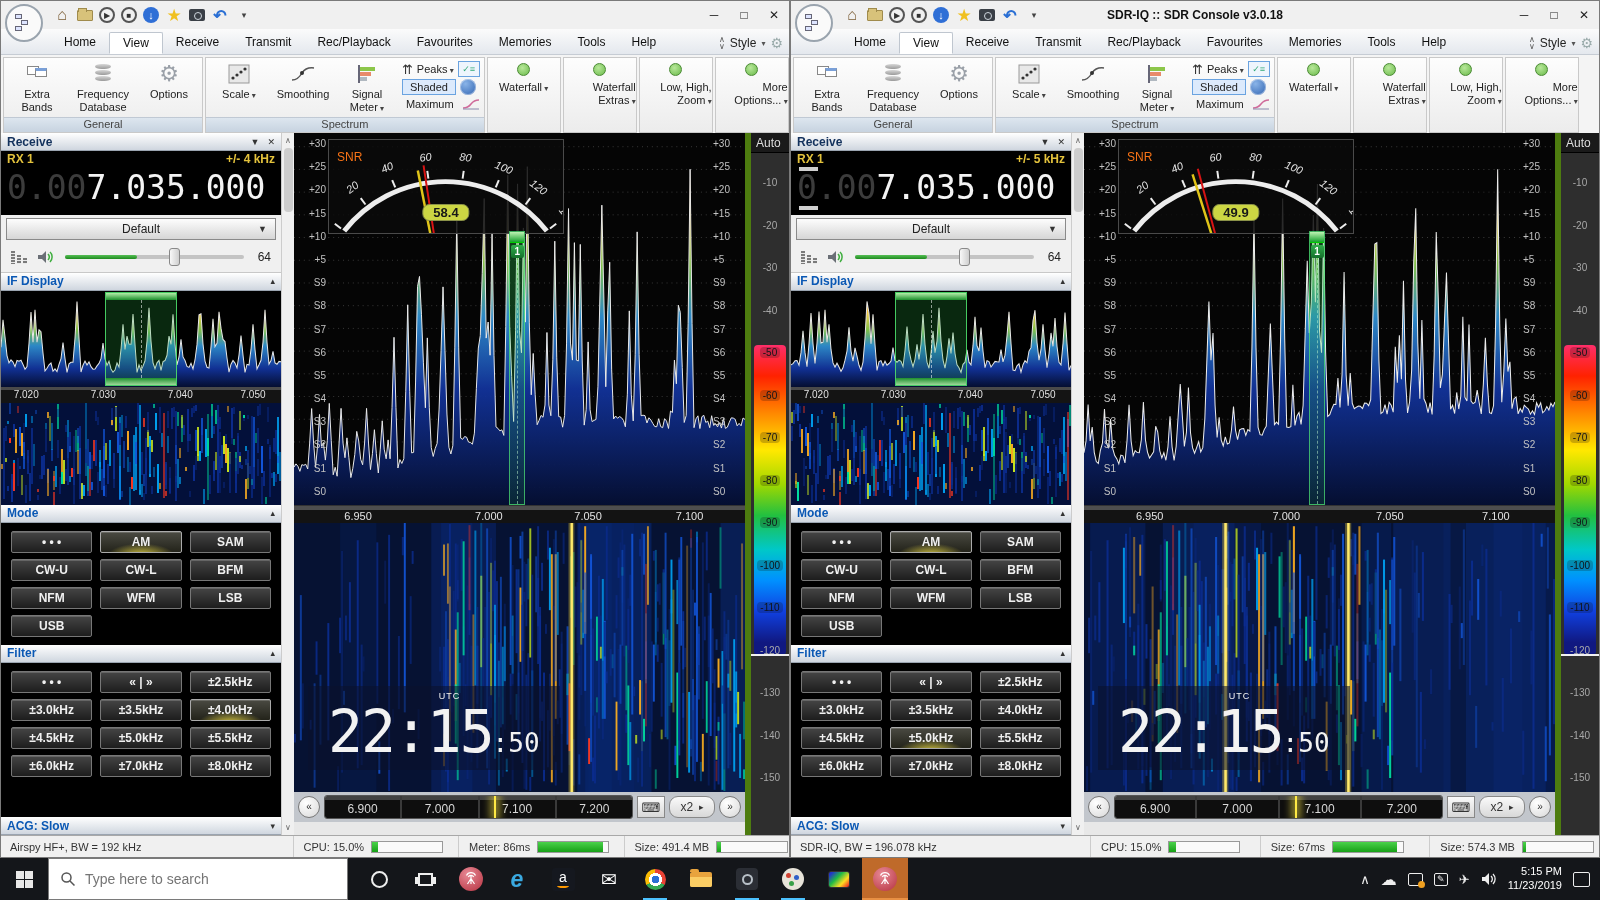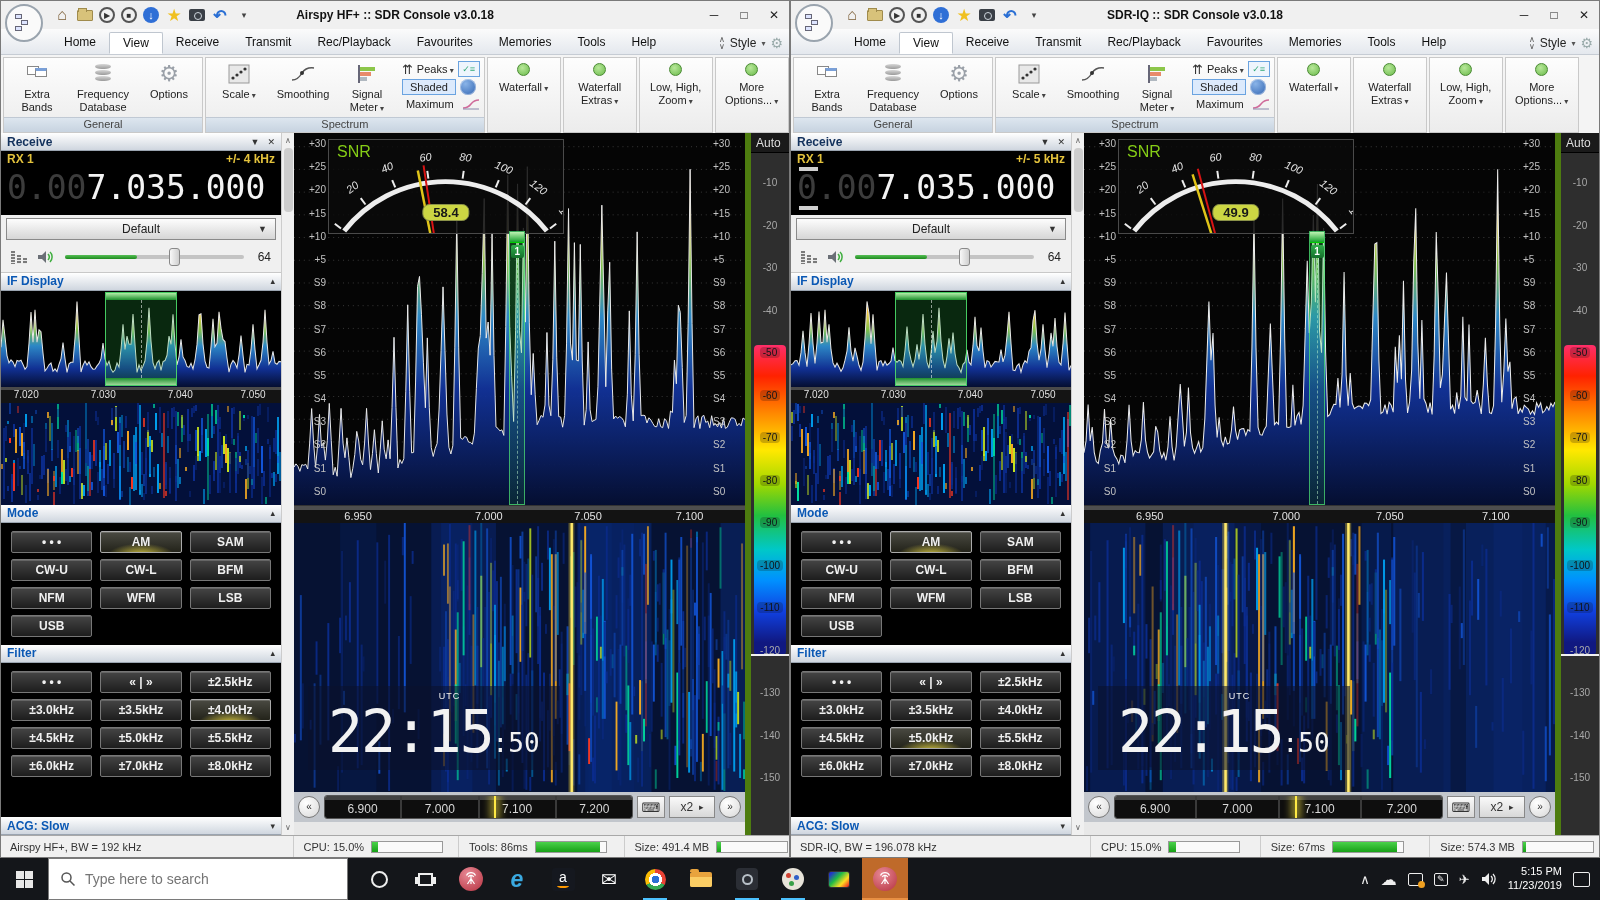--- a/index.html
+++ b/index.html
@@ -63,21 +63,21 @@
   .spec-stack{display:flex;flex-direction:column;gap:2px;margin-left:4px;font-size:11px;color:#222;}
   .spec-row{display:flex;align-items:center;gap:4px;}
   .ic-peaks{font-size:13px;color:#333;}
   .btn-shaded{border:1px solid #6aa3e0;background:#dceafc;padding:1px 7px;}
   .btn-max{padding:1px 4px;}
   .ic-checklist{width:22px;height:16px;border:1px solid #6aa3e0;background:#eef5fd;display:flex;align-items:center;justify-content:center;font-size:9px;color:#3a7;}
   .ic-globe{width:16px;height:16px;border-radius:50%;background:radial-gradient(circle at 35% 30%,#8ab4e8,#2f62b0);
     box-shadow:inset 0 0 0 1px rgba(255,255,255,.4);}
   .ic-curve{width:18px;height:12px;}
   .rib-solo{border:1px solid #c9c9c9;background:linear-gradient(#fdfdfd,#ececec);width:74px;
-    display:flex;flex-direction:column;align-items:center;justify-content:flex-start;padding-top:5px;font-size:11px;color:#222;text-align:center;line-height:1.15;}
+    display:flex;flex-direction:column;align-items:center;justify-content:flex-start;padding-top:5px;font-size:11px;color:#222;text-align:right;line-height:1.15;}
   .rib-solo .ic-green-dot{margin-bottom:5px;}
   .wf-groups{display:flex;gap:2px;}
 
   
   .body{flex:1;display:flex;background:#e8e8e8;min-height:0;}
   .sidebar{width:280px;background:#000;display:flex;flex-direction:column;overflow:hidden;flex:none;}
   .panel-hdr{height:18px;flex:none;display:flex;align-items:center;justify-content:space-between;padding:0 6px;
     background:linear-gradient(#ffffff,#cfd6df);border-bottom:1px solid #9aa4b0;font-size:12px;font-weight:bold;color:#13315c;}
   .panel-hdr.blue{color:#0a58b4;}
   .hdr-icons{display:flex;gap:8px;font-size:9px;color:#333;font-weight:normal;}
@@ -131,21 +131,21 @@
   .display{flex:1;display:flex;flex-direction:column;background:#e8e8e8;min-width:0;}
   .spec-plot{height:372px;position:relative;background:#050505;flex:none;overflow:hidden;}
   .spec-plot>svg{position:absolute;inset:0;width:100%;height:100%;}
   .yaxis{position:absolute;top:5px;bottom:8px;width:27px;display:flex;flex-direction:column;
     justify-content:space-between;font-size:10px;color:#c2c2c2;pointer-events:none;}
   .yaxis.left{left:5px;text-align:right;}
   .yaxis.right{right:5px;text-align:left;}
   .meter{position:absolute;left:34px;top:6px;width:236px;height:95px;background:rgba(10,10,10,.86);
     border:1px solid #4a4a4a;}
   .meter svg{position:absolute;inset:0;width:100%;height:100%;overflow:hidden;}
-  .snr-lbl{position:absolute;top:3px;left:8px;font-size:16px;color:#84cc16;}
+  .snr-lbl{position:absolute;top:10px;left:8px;font-size:12px;color:#f97316;}
   .snr-val{position:absolute;top:64px;left:50%;transform:translateX(-50%);background:#ccd643;
     border:1px solid #8a9148;border-radius:7px;padding:0 10px;font-size:13px;font-weight:bold;color:#181818;}
   .marker{position:absolute;left:calc(49.5% - 8px);width:16px;top:98px;bottom:0;
     background:linear-gradient(180deg,rgba(40,200,80,.32),rgba(40,200,80,.12));
     border:1px solid rgba(80,230,120,.7);}
   .marker::after{content:"";position:absolute;left:50%;top:28px;bottom:0;border-left:1px dashed rgba(200,255,210,.5);}
   .marker .cap{height:11px;background:linear-gradient(#bdf2b2,#17a02f);border-bottom:1px solid #0c0;}
   .marker .badge{width:13px;height:13px;margin:2px auto 0;background:linear-gradient(#2fae4a,#15702c);
     color:#fff;font-size:10px;font-weight:bold;line-height:13px;text-align:center;border-radius:2px;}
   .spec-ruler{height:18px;flex:none;background:linear-gradient(#4e4e4e 0 4px,#131313 4px);position:relative;border-top:1px solid #333;}
@@ -165,21 +165,21 @@
   .nav-strip{flex:1;height:24px;position:relative;border-radius:3px;overflow:hidden;border:1px solid #555;}
   .nav-scale{display:flex;height:100%;}
   .nav-scale span{flex:1;font-size:12px;color:#d8d8d8;text-align:center;line-height:26px;
     border-left:2px solid #3a3a3a;background:linear-gradient(#424242 0 4px,#0e0e0e 4px);}
   .nav-scale span:first-child{border-left:0;}
   .nav-marker{position:absolute;left:55%;top:0;bottom:0;width:2px;background:#ffe944;
     box-shadow:0 0 9px 3px rgba(255,235,70,.65);}
   .nav-kbd,.nav-zoom{height:22px;border:1px solid #888;background:linear-gradient(#fafafa,#d8d8d8);
     font-size:13px;color:#333;display:flex;align-items:center;justify-content:center;}
   .nav-kbd{width:28px;}
-  .nav-zoom{width:46px;gap:6px;font-size:12px;}
+  .nav-zoom{width:46px;gap:6px;font-size:12px;border-radius:9px;}
   .nav-zoom .z-caret{font-size:9px;}
   .disp-gap{height:13px;background:#e8e8e8;flex:none;}
 
   
   .rail{width:44px;background:#2e2e2e;border-left:6px solid #4d7c0f;position:relative;flex:none;}
   .rail-hdr{height:20px;background:#1a1a1a;color:#ddd;font-size:12px;padding:3px 0 0 5px;border-bottom:1px solid #000;}
   .rail-grad{position:absolute;left:3px;right:3px;top:212px;height:310px;border-radius:4px;
     background:linear-gradient(180deg,#ff2e6a 0%,#ff2200 10%,#ff8800 22%,#ffe800 34%,#a0d800 45%,#22c040 55%,#00c8c8 66%,#0090ff 76%,#1040e0 86%,#101880 96%);}
   .rail-line{position:absolute;left:0;right:0;top:521px;height:2px;background:#f0f0f0;}
   .rail-labels{position:absolute;top:44px;bottom:52px;left:0;right:0;display:flex;flex-direction:column;
@@ -260,21 +260,20 @@
       <span class="qi home">⌂</span>
       <span class="qi folder"></span>
       <span class="qi circle">▶</span>
       <span class="qi circle">■</span>
       <span class="qi blue-circle">↓</span>
       <span class="qi star">★</span>
       <span class="qi camera"></span>
       <span class="qi undo">↶</span>
       <span class="qi more">▾</span>
     </div>
-    <div class="title-text">Airspy HF+ :: SDR Console v3.0.18</div>
     <div class="winbtns">
       <span>─</span>
       <span>□</span>
       <span>✕</span>
     </div>
   </div>
 
   <div class="menubar">
     <div class="tabs">
 
@@ -1277,21 +1276,21 @@
 
   <div class="statusbar">
     <span class="st-device">Airspy HF+, BW = 192 kHz</span>
     <span class="st-grp">
             <span>CPU: 15.0%</span>
             <span class="bar bar-cpu">
               <i></i>
             </span>
           </span>
     <span class="st-grp">
-            <span>Tools: 86ms</span>
+            <span>Meter: 86ms</span>
             <span class="bar bar-audio">
               <i></i>
             </span>
           </span>
     <span class="st-grp">
             <span>Size: 491.4 MB</span>
             <span class="bar bar-size">
               <i></i>
             </span>
           </span>

